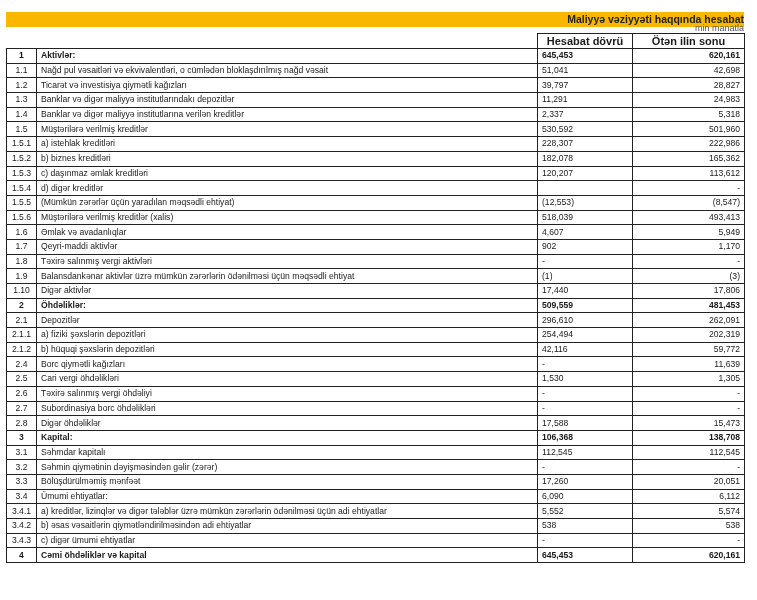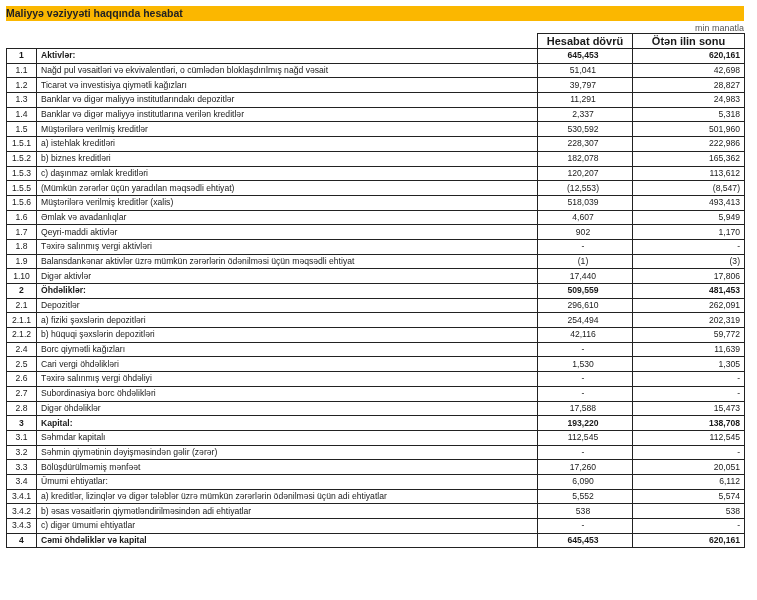--- a/index.html
+++ b/index.html
@@ -1,23 +1,23 @@
 <!DOCTYPE html>
 <html><head>
 <meta charset="utf-8">
 <style>
   html, body { margin:0; padding:0; background:#ffffff; }
   body { width:757px; height:600px; position:relative; font-family:"Liberation Sans", sans-serif; color:#1a1a1a; overflow:hidden; }
-  .banner { position:absolute; left:6px; top:6px; width:738px; height:15px; background:#fbb700; text-align:left; font-size:10.5px; font-weight:bold; line-height:15px; color:#222; }
+  .banner { position:absolute; left:6px; top:12px; width:738px; height:15px; background:#fbb700; text-align:right; font-size:10.5px; font-weight:bold; line-height:15px; color:#222; }
   .unit { position:absolute; right:13px; top:23px; font-size:9px; color:#555; }
   table { position:absolute; left:6px; top:33px; border-collapse:collapse; width:738px; table-layout:fixed; font-size:8.6px; }
   td, th { border:1px solid #222; padding:0 4px; height:13.7px; line-height:13px; white-space:nowrap; overflow:hidden; }
   th { font-weight:bold; text-align:center; font-size:11px; height:14px; }
   td.num { text-align:center; padding:0 1px; }
-  td.val { text-align:center; padding-right:8px; }
+  td.val { text-align:left; padding-right:8px; }
   td.val2 { text-align:right; padding-right:4px; }
   tr.bold td { font-weight:bold; }
   th.blank { border:none; border-bottom:1px solid #222; }
   table tr:last-child td { border-bottom:1.5px solid #222; }
 </style>
 </head>
 <body>
 
 <div class="banner">Maliyyə vəziyyəti haqqında hesabat</div>
 <div class="unit">min manatla</div>
@@ -86,20 +86,26 @@
         <td class="val">182,078</td>
         <td class="val2">165,362</td>
       </tr>
       <tr>
         <td class="num">1.5.3</td>
         <td>c) daşınmaz əmlak kreditləri</td>
         <td class="val">120,207</td>
         <td class="val2">113,612</td>
       </tr>
       <tr>
+        <td class="num">1.5.4</td>
+        <td>d) digər kreditlər</td>
+        <td class="val"></td>
+        <td class="val2">-</td>
+      </tr>
+      <tr>
         <td class="num">1.5.5</td>
         <td>(Mümkün zərərlər üçün yaradılan məqsədli ehtiyat)</td>
         <td class="val">(12,553)</td>
         <td class="val2">(8,547)</td>
       </tr>
       <tr>
         <td class="num">1.5.6</td>
         <td>Müştərilərə verilmiş kreditlər (xalis)</td>
         <td class="val">518,039</td>
         <td class="val2">493,413</td>
@@ -184,21 +190,21 @@
       </tr>
       <tr>
         <td class="num">2.8</td>
         <td>Digər öhdəliklər</td>
         <td class="val">17,588</td>
         <td class="val2">15,473</td>
       </tr>
       <tr class="bold">
         <td class="num">3</td>
         <td>Kapital:</td>
-        <td class="val">193,220</td>
+        <td class="val">106,368</td>
         <td class="val2">138,708</td>
       </tr>
       <tr>
         <td class="num">3.1</td>
         <td>Səhmdar kapitalı</td>
         <td class="val">112,545</td>
         <td class="val2">112,545</td>
       </tr>
       <tr>
         <td class="num">3.2</td>

